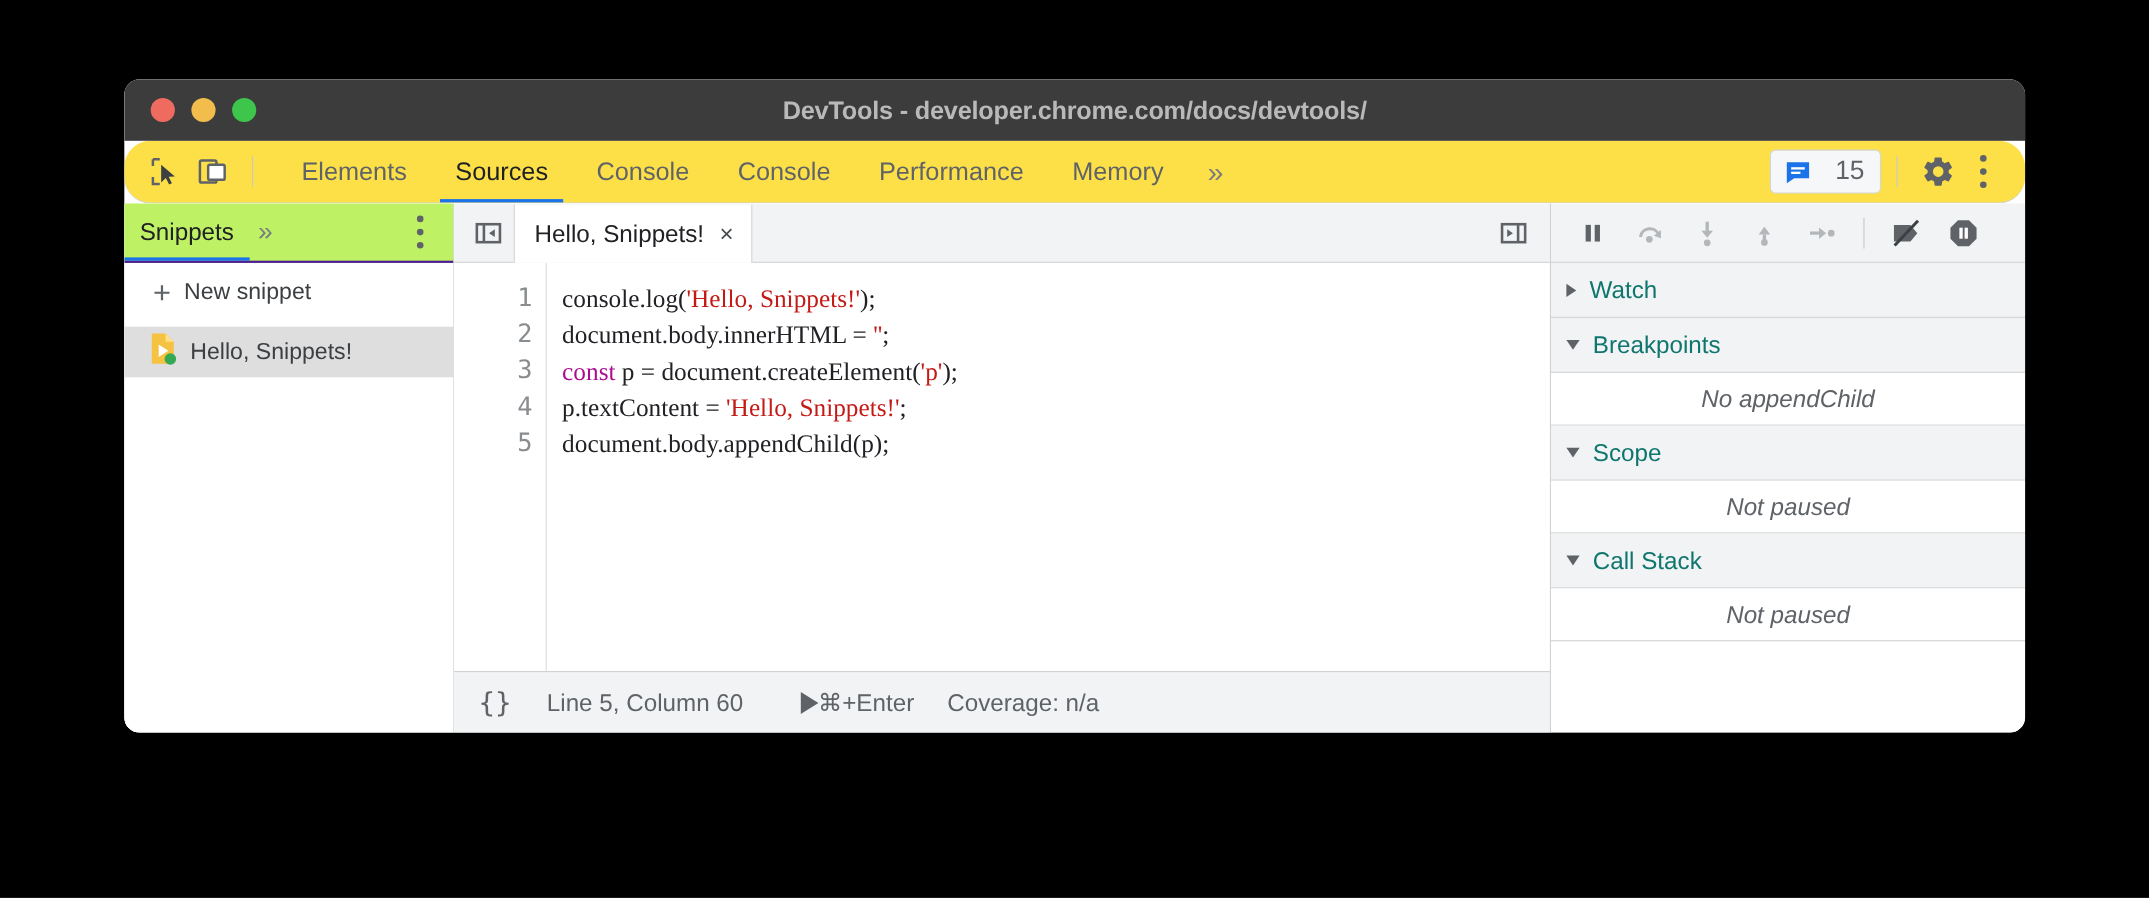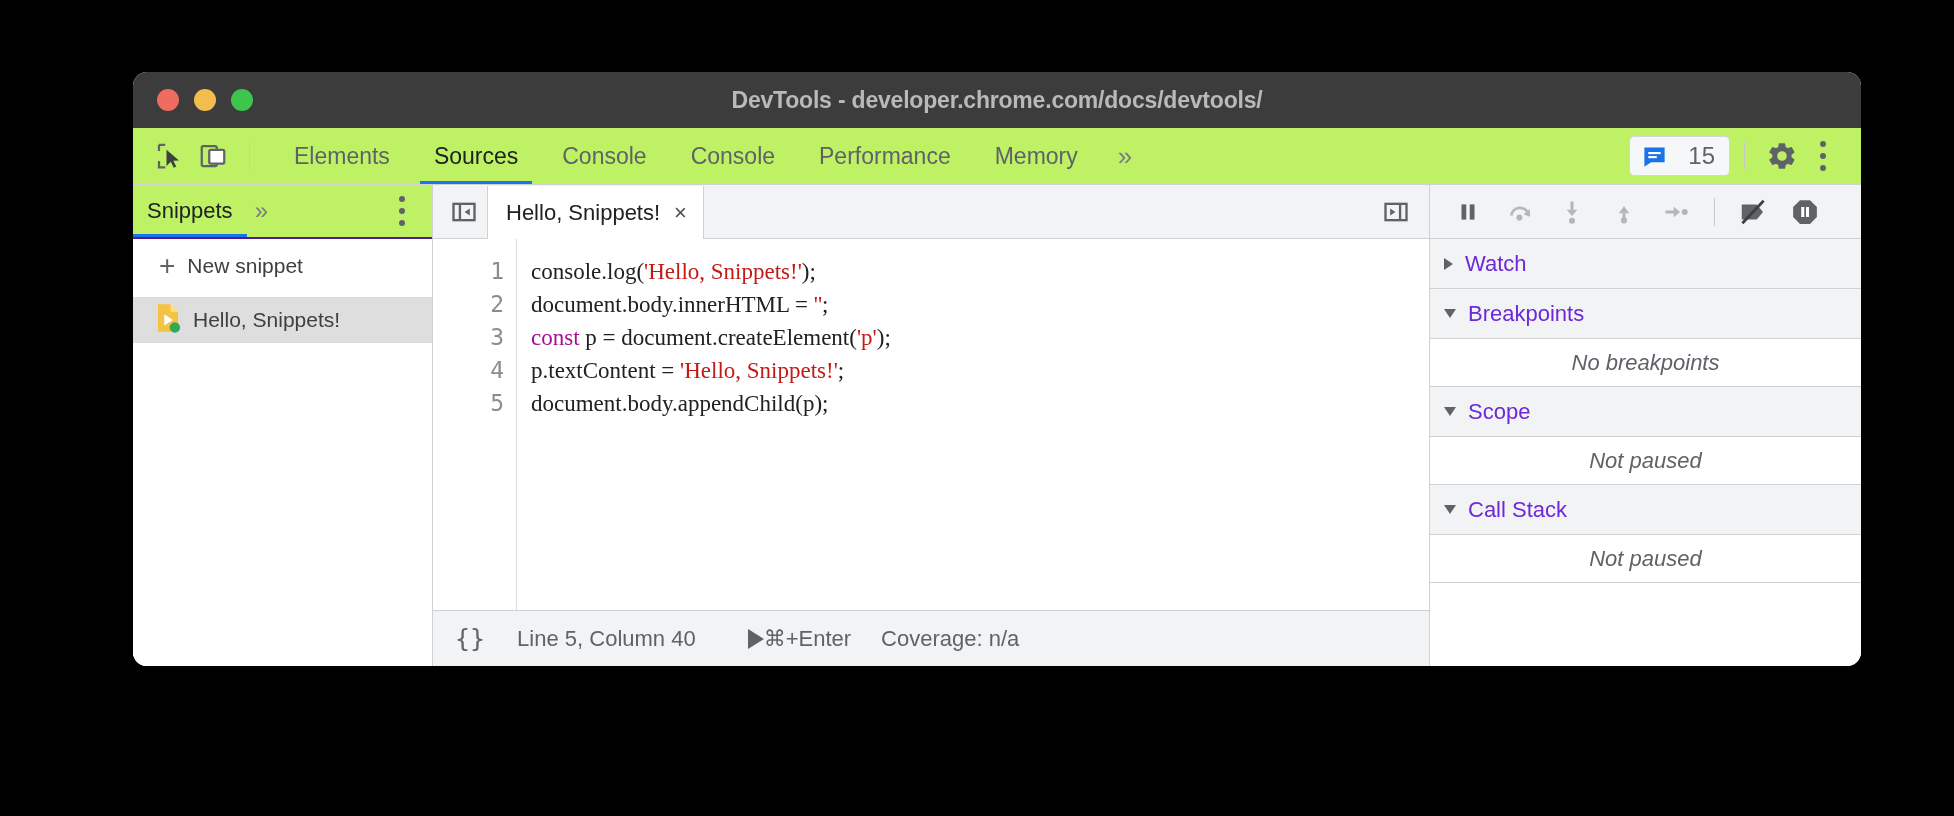--- a/index.html
+++ b/index.html
@@ -15,21 +15,20 @@
   
   .window {
     position: absolute;
     left: 113px; top: 72px;
     width: 1728px; height: 594px;
     border-radius: 14px;
     overflow: hidden;
     box-shadow: 0 10px 44px rgba(0,0,0,0.85);
     display: flex; flex-direction: column;
     background: #fff;
-    margin-left: 20px;
   }
 
   
   .titlebar {
     height: 56px; flex: 0 0 56px;
     background: #3c3c3c;
     display: flex; align-items: center;
     position: relative;
   }
   .traffic { display:flex; gap: 15px; padding-left: 24px; }
@@ -40,24 +39,25 @@
   .win-title {
     position: absolute; left: 0; right: 0; text-align: center;
     font-size: 23px; font-weight: bold; color: #b9b9b9;
     letter-spacing: -0.2px;
     pointer-events: none;
   }
 
   
   .toolbar {
     height: 57px; flex: 0 0 57px;
-    background: #bef264;
+    background: #fde047;
     border-bottom: 1px solid #cfd1d3;
     display: flex; align-items: center;
     padding: 0 20px 0 14px;
+    border-radius: 24px;
   }
   .tb-icon {
     width: 44px; height: 44px;
     display: flex; align-items: center; justify-content: center;
     cursor: pointer; border-radius: 3px;
   }
   .tb-sep { width: 1px; height: 28px; background: #c6c8ca; margin: 0 14px; }
   .tabs { display: flex; align-items: center; height: 100%; margin-left: 8px; }
   .tab {
     height: 100%; display: flex; align-items: center;
@@ -175,21 +175,21 @@
     border-bottom: 1px solid #cfd1d3;
     display: flex; align-items: center; padding: 0 8px 0 14px; gap: 4px;
   }
   .dbtn { width: 48px; height: 46px; display:flex; align-items:center; justify-content:center; cursor:pointer; }
   .dbg-sep { width:1px; height:28px; background:#c6c8ca; margin: 0 10px; }
 
   .sec-head {
     height: 50px; display:flex; align-items:center; gap: 12px;
     padding-left: 14px; background: #f1f3f4;
     border-bottom: 1px solid #cfd1d3;
-    font-size: 22px; color: #6d28d9; cursor: pointer;
+    font-size: 22px; color: #0f766e; cursor: pointer;
   }
   .caret-r { width:0;height:0;border-left:9px solid #5f6368;border-top:6px solid transparent;border-bottom:6px solid transparent; }
   .caret-d { width:0;height:0;border-top:9px solid #5f6368;border-left:6px solid transparent;border-right:6px solid transparent; }
   .sec-body {
     height: 48px; display:flex; align-items:center; justify-content:center;
     background:#fff; border-bottom: 1px solid #cfd1d3;
     font-size: 22px; font-style: italic; color: #5f6368;
   }
 </style>
 </head>
@@ -315,21 +315,21 @@
               <div>2</div>
               <div>3</div>
               <div>4</div>
               <div>5</div>
             </div>
           <div class="code"><div><span>console.log(</span><span class="tok-str">'Hello, Snippets!'</span><span>);</span></div><div><span>document.body.innerHTML = </span><span class="tok-str">''</span><span>;</span></div><div><span class="tok-kw">const</span><span> p = document.createElement(</span><span class="tok-str">'p'</span><span>);</span></div><div><span>p.textContent = </span><span class="tok-str">'Hello, Snippets!'</span><span>;</span></div><div><span>document.body.appendChild(p);</span></div></div>
         </div>
 
         <div class="editor-status">
           <span class="es-braces">{}</span>
-          <span class="es-pos">Line 5, Column 40</span>
+          <span class="es-pos">Line 5, Column 60</span>
           <span class="es-run">
             <span class="tri"></span>
             <span>⌘+Enter</span>
           </span>
           <span class="es-cov">Coverage: n/a</span>
         </div>
       </div>
 
       <div class="pane-right">
         <div class="dbg-toolbar">
@@ -387,21 +387,21 @@
 
         <div>
           <div class="sec-head">
             <span class="caret-r"></span>
             <span>Watch</span>
           </div>
           <div class="sec-head">
             <span class="caret-d"></span>
             <span>Breakpoints</span>
           </div>
-          <div class="sec-body">No breakpoints</div>
+          <div class="sec-body">No appendChild</div>
           <div class="sec-head">
             <span class="caret-d"></span>
             <span>Scope</span>
           </div>
           <div class="sec-body">Not paused</div>
           <div class="sec-head">
             <span class="caret-d"></span>
             <span>Call Stack</span>
           </div>
           <div class="sec-body">Not paused</div>

